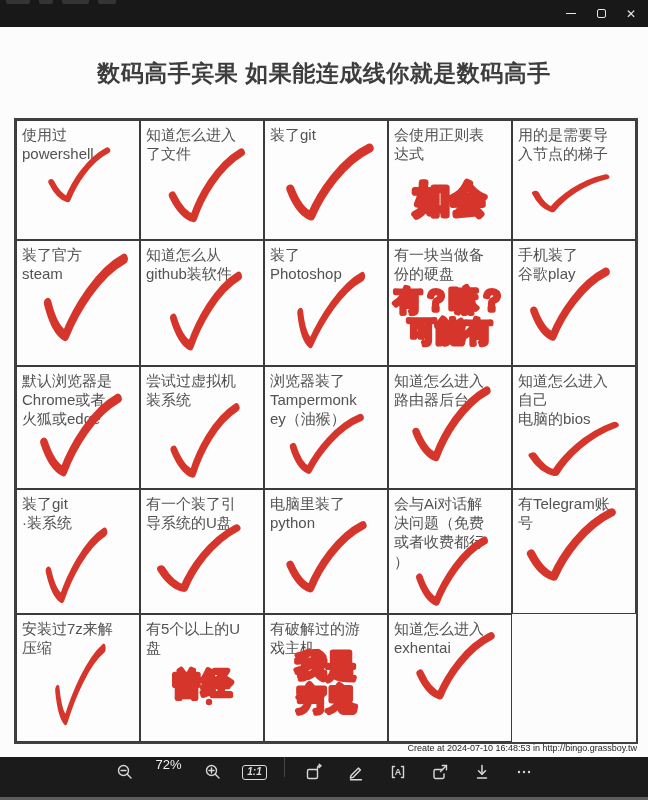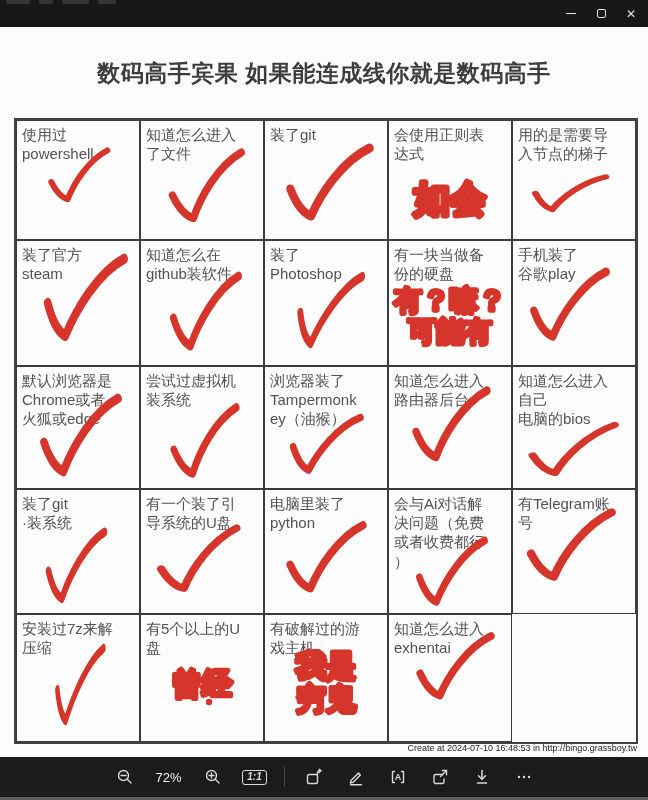--- a/index.html
+++ b/index.html
@@ -29,21 +29,21 @@
           border:2px solid #404040; }
   .cell { position:relative; border:1px solid #3b3b3b; background:#fdfdfd; padding:4px 5px; }
   .cell-text { font-size:15px; line-height:1.28; color:#525252; white-space:pre-line; }
   .mark { position:absolute; overflow:visible; }
   .annot { position:absolute; left:0; overflow:visible; }
 
   .footer-credit { position:absolute; right:11px; top:716px; font-size:9px; color:#242424; }
 
   
   .toolbar { position:absolute; left:0; bottom:0; width:648px; height:43px; background:#1b1b1b;
-             border-bottom:3px solid #5c5c5c; display:flex; align-items:center; justify-content:center; gap:12px; }
+             border-bottom:3px solid #5c5c5c; display:flex; justify-content:center; gap:12px; }
   .tb-btn { min-width:30px; height:30px; display:flex; align-items:center; justify-content:center;
             background:none; border:none; color:#dcdcdc; cursor:pointer; }
   .zoom-level { font-size:13px; color:#f0f0f0; min-width:34px; text-align:center; }
   .one2one { font-size:10px; font-weight:600; color:#dcdcdc; border:1.4px solid #dcdcdc;
              border-radius:3px; padding:1.5px 4px; line-height:1;font-style:italic; }
   .tb-divider { width:1px; height:20px; background:#474747; margin:0 2px; }
   .tb-icon { display:block; }
 </style>
 </head>
 <body>
@@ -108,21 +108,21 @@
           </svg>
         </div>
         <div class="cell">
           <div class="cell-text">装了官方
 steam</div>
           <svg class="mark" style="left:26px;top:10px;width:84px;height:94px;transform:rotate(3deg)" viewBox="0 0 100 80" preserveAspectRatio="none">
     <path d="M6,46 C12,60 20,70 29,73 C40,50 64,18 94,5" fill="none" stroke="#d5352a" stroke-width="9" stroke-linecap="round" stroke-linejoin="round"></path>
           </svg>
         </div>
         <div class="cell">
-          <div class="cell-text">知道怎么在
+          <div class="cell-text">知道怎么从
 github装软件</div>
           <svg class="mark" style="left:28px;top:30px;width:74px;height:82px;transform:rotate(0deg)" viewBox="0 0 100 80" preserveAspectRatio="none">
     <path d="M6,46 C12,60 20,70 29,73 C40,50 64,18 94,5" fill="none" stroke="#d5352a" stroke-width="9" stroke-linecap="round" stroke-linejoin="round"></path>
           </svg>
         </div>
         <div class="cell">
           <div class="cell-text">装了
 Photoshop</div>
           <svg class="mark" style="left:32px;top:26px;width:64px;height:86px;transform:rotate(8deg)" viewBox="0 0 100 80" preserveAspectRatio="none">
     <path d="M6,46 C12,60 20,70 29,73 C40,50 64,18 94,5" fill="none" stroke="#d5352a" stroke-width="9" stroke-linecap="round" stroke-linejoin="round"></path>

